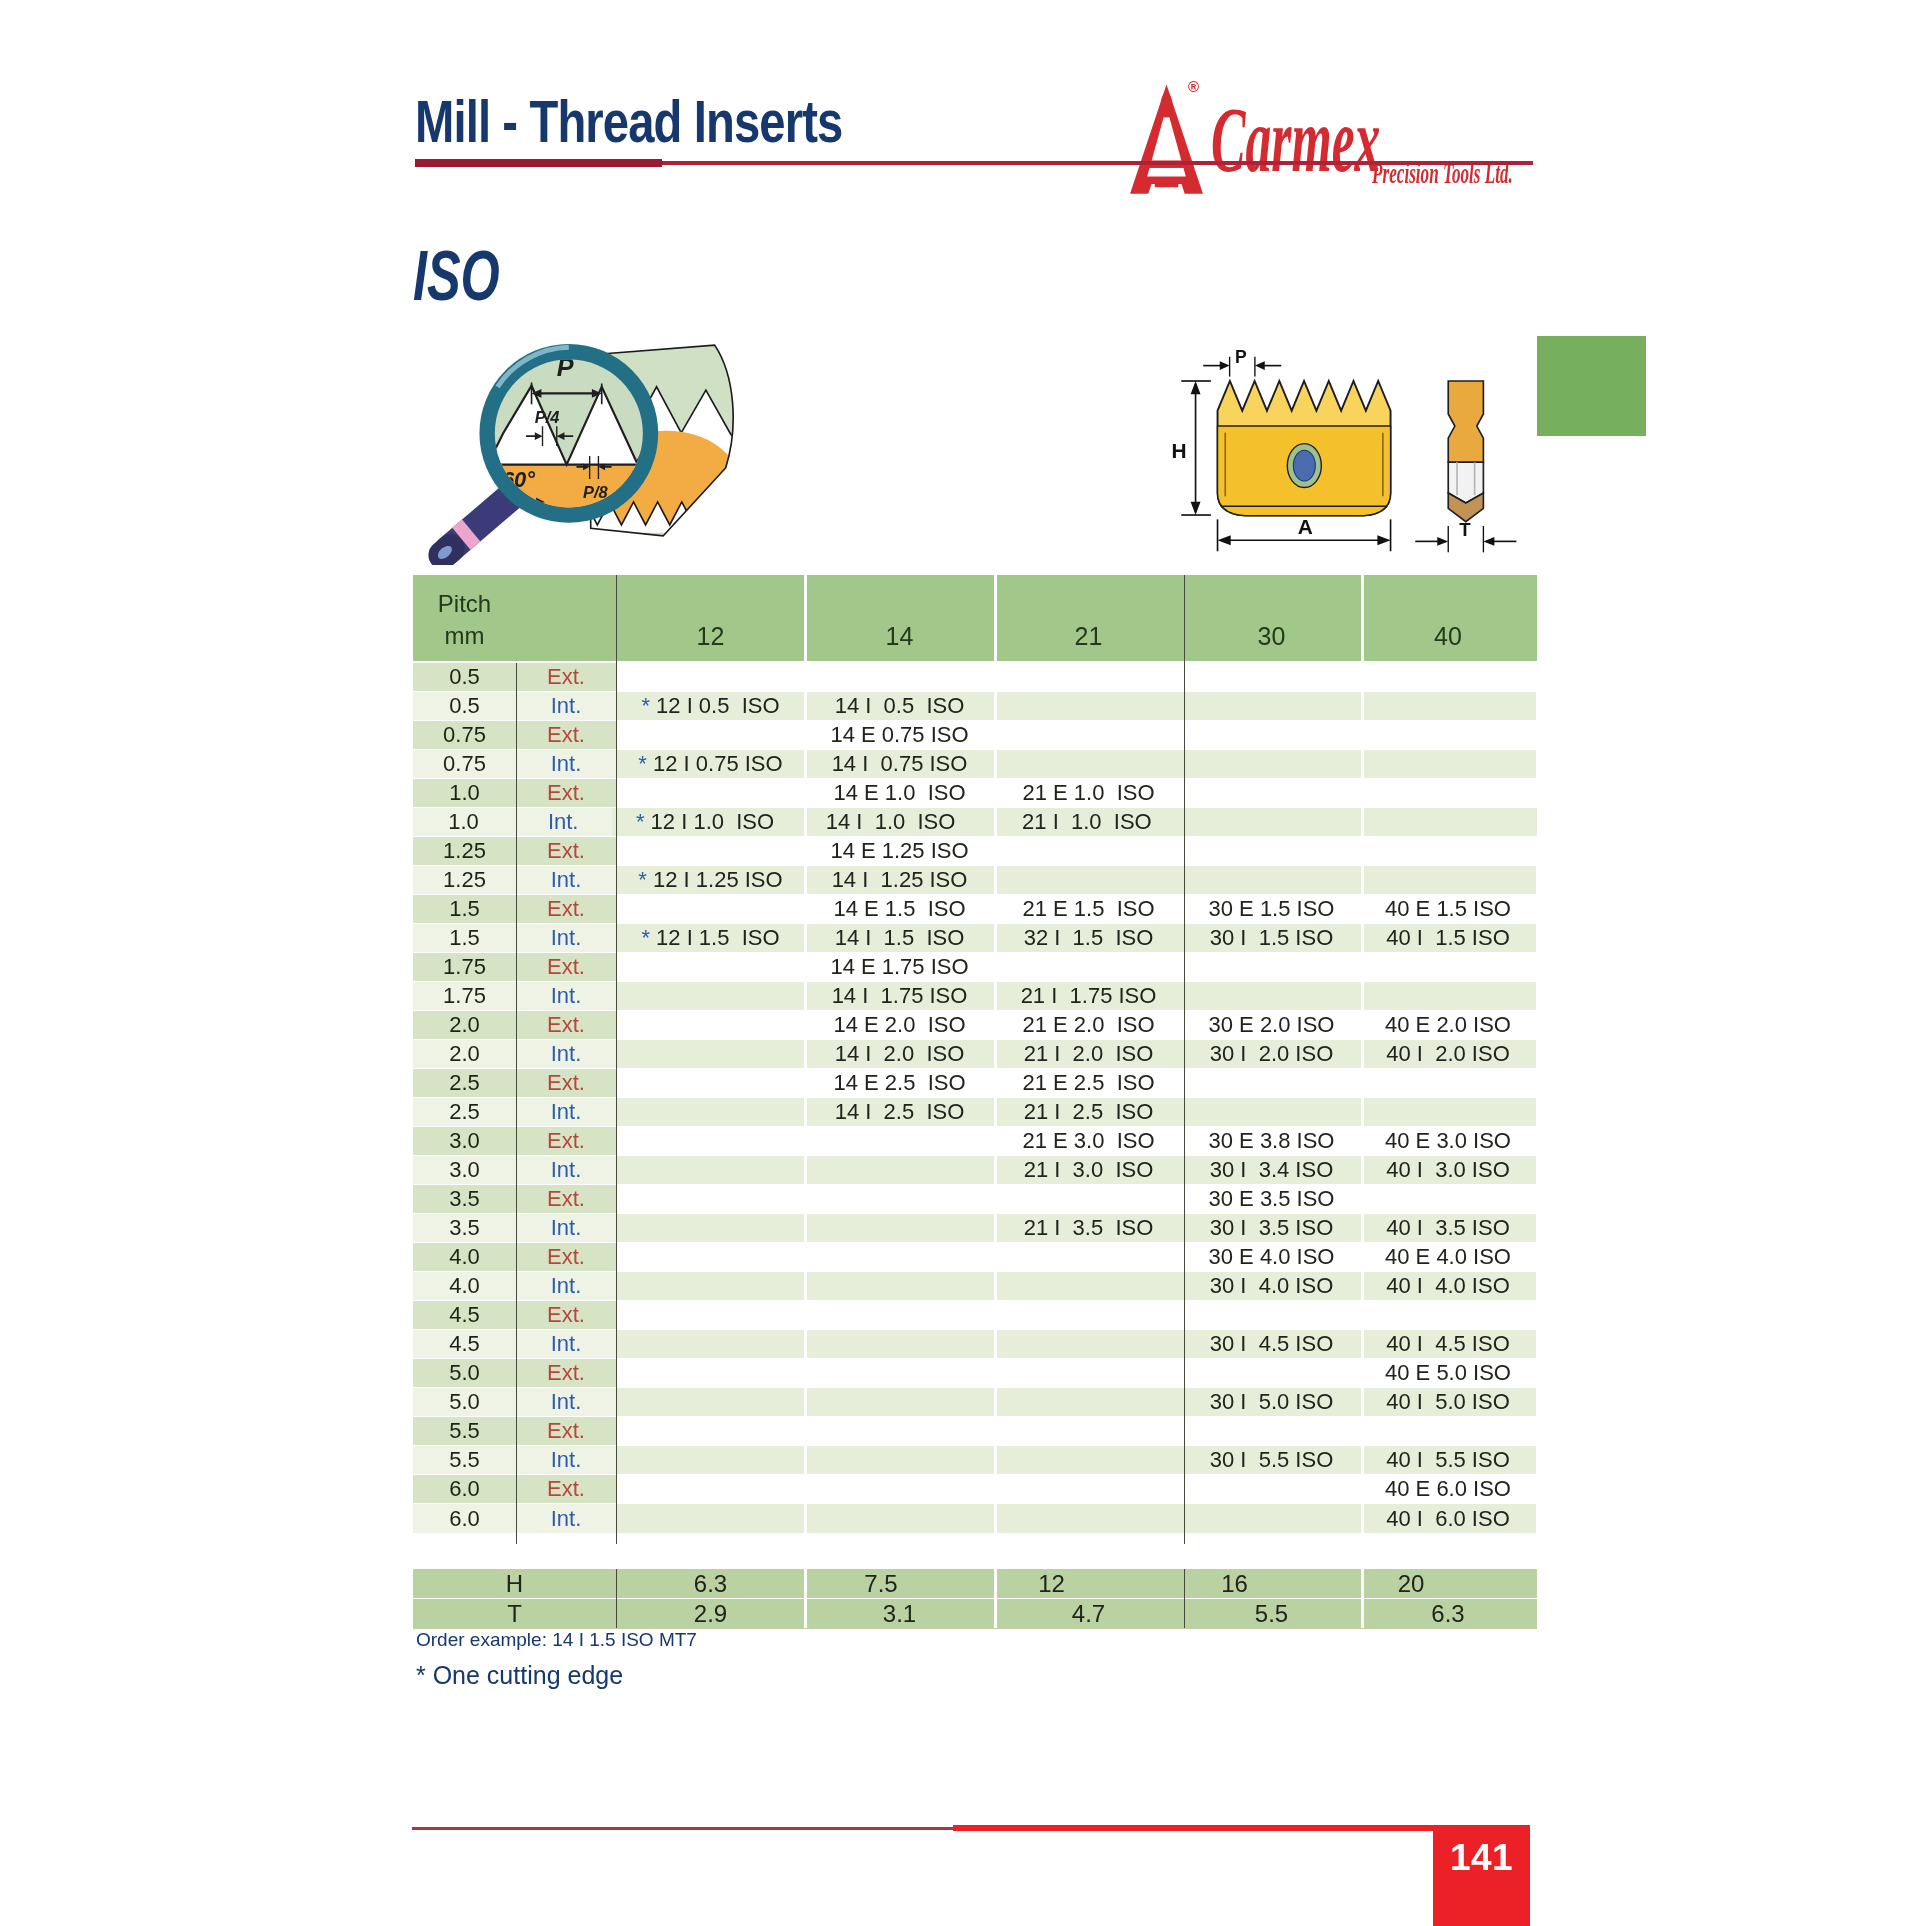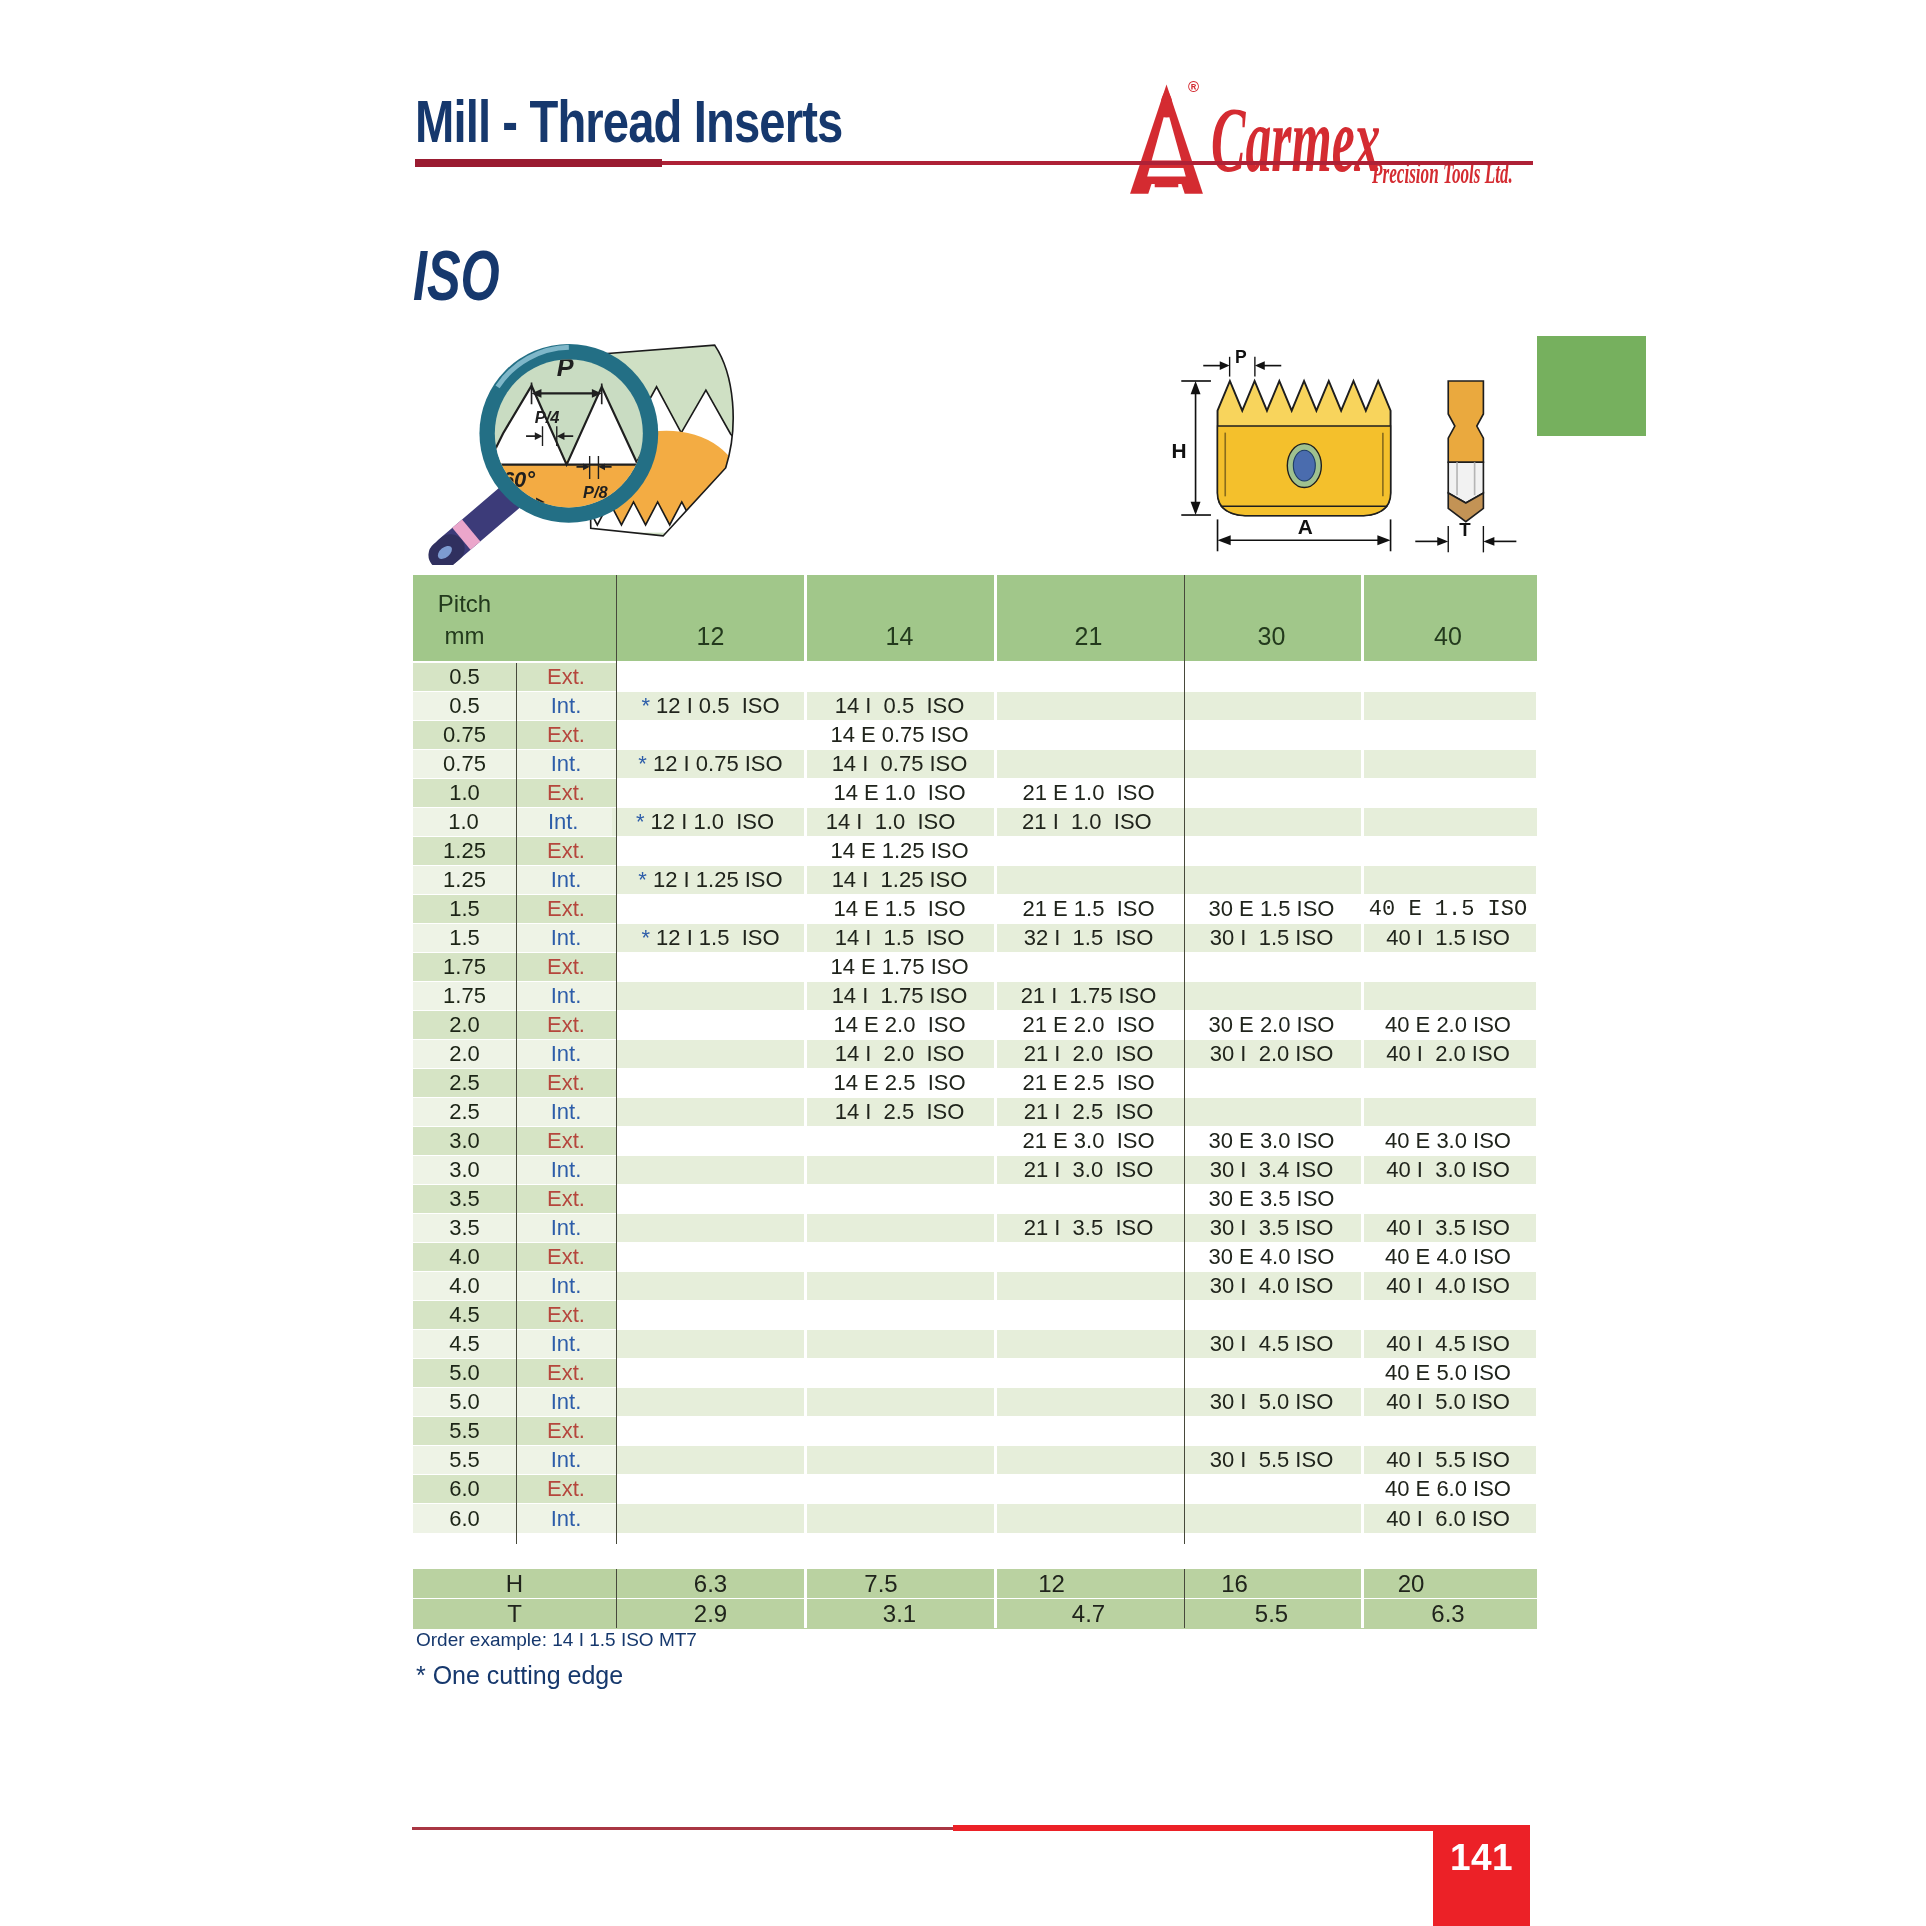--- a/index.html
+++ b/index.html
@@ -294,21 +294,21 @@
         <div class="cell data" style="width: 177px;"></div>
         <div class="cell data" style="width: 176px;"></div>
       </div>
       <div class="row ext">
         <div class="cell pitch" style="width: 103px;">1.5</div>
         <div class="cell type" style="width: 100px;">Ext.</div>
         <div class="cell data" style="width: 189px;"></div>
         <div class="cell data" style="width: 189px;">14 E 1.5  ISO</div>
         <div class="cell data" style="width: 189px;">21 E 1.5  ISO</div>
         <div class="cell data" style="width: 177px;">30 E 1.5 ISO</div>
-        <div class="cell data" style="width: 176px; font-family: Liberation Mono, monospace;">40 E 1.5 ISO</div>
+        <div class="cell data" style="width: 176px;">40 E 1.5 ISO</div>
       </div>
       <div class="row int">
         <div class="cell pitch" style="width: 103px;">1.5</div>
         <div class="cell type" style="width: 100px;">Int.</div>
         <div class="cell data" style="width: 189px;"><span class="star">*</span> 12 I 1.5  ISO</div>
         <div class="cell data" style="width: 189px;">14 I  1.5  ISO</div>
         <div class="cell data" style="width: 189px;">32 I  1.5  ISO</div>
         <div class="cell data" style="width: 177px;">30 I  1.5 ISO</div>
         <div class="cell data" style="width: 176px;">40 I  1.5 ISO</div>
       </div>
@@ -365,21 +365,21 @@
         <div class="cell data" style="width: 189px;">21 I  2.5  ISO</div>
         <div class="cell data" style="width: 177px;"></div>
         <div class="cell data" style="width: 176px;"></div>
       </div>
       <div class="row ext">
         <div class="cell pitch" style="width: 103px;">3.0</div>
         <div class="cell type" style="width: 100px;">Ext.</div>
         <div class="cell data" style="width: 189px;"></div>
         <div class="cell data" style="width: 189px;"></div>
         <div class="cell data" style="width: 189px;">21 E 3.0  ISO</div>
-        <div class="cell data" style="width: 177px;">30 E 3.0 ISO</div>
+        <div class="cell data" style="width: 177px;">30 E 3.8 ISO</div>
         <div class="cell data" style="width: 176px;">40 E 3.0 ISO</div>
       </div>
       <div class="row int">
         <div class="cell pitch" style="width: 103px;">3.0</div>
         <div class="cell type" style="width: 100px;">Int.</div>
         <div class="cell data" style="width: 189px;"></div>
         <div class="cell data" style="width: 189px;"></div>
         <div class="cell data" style="width: 189px;">21 I  3.0  ISO</div>
         <div class="cell data" style="width: 177px;">30 I  3.4 ISO</div>
         <div class="cell data" style="width: 176px;">40 I  3.0 ISO</div>

